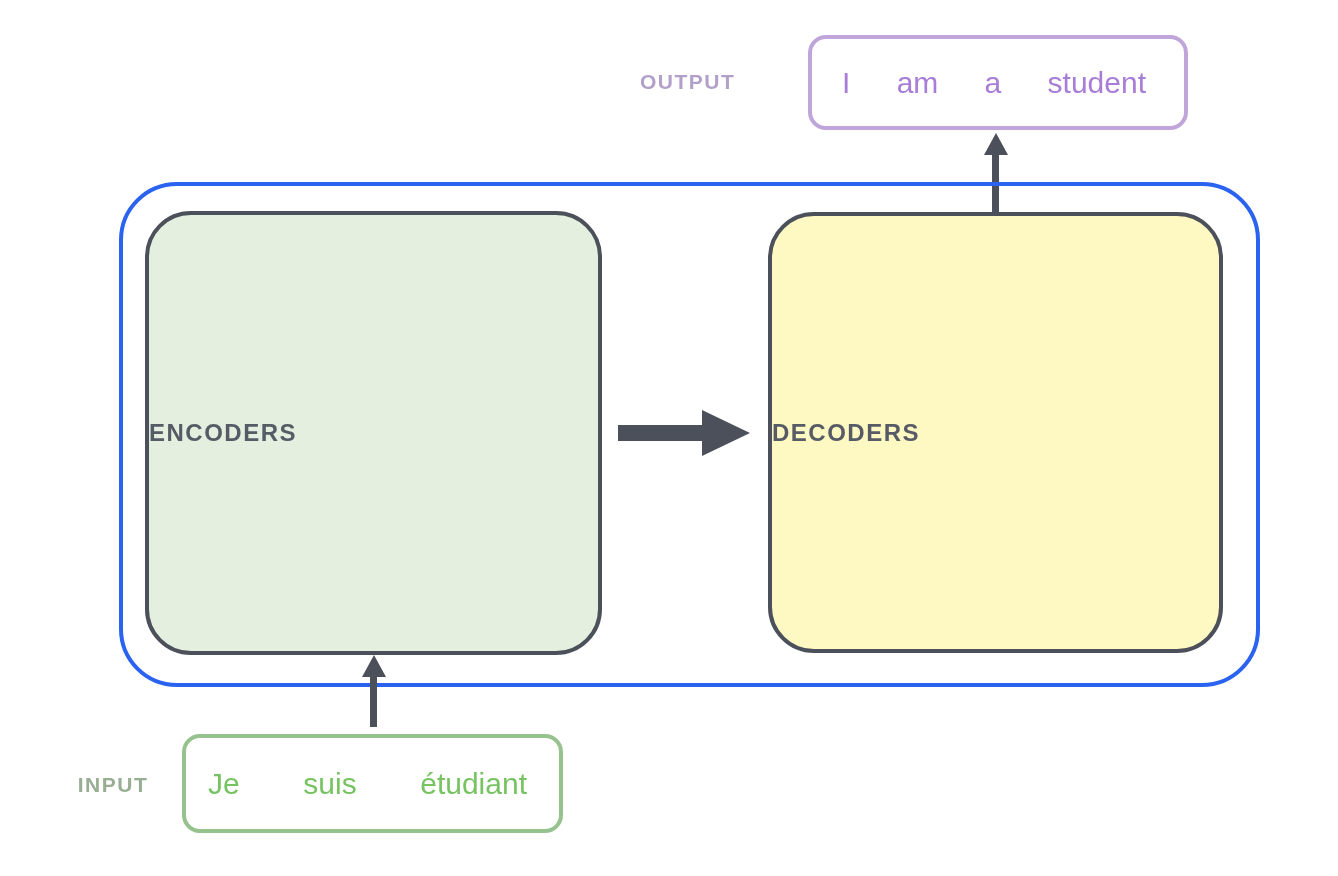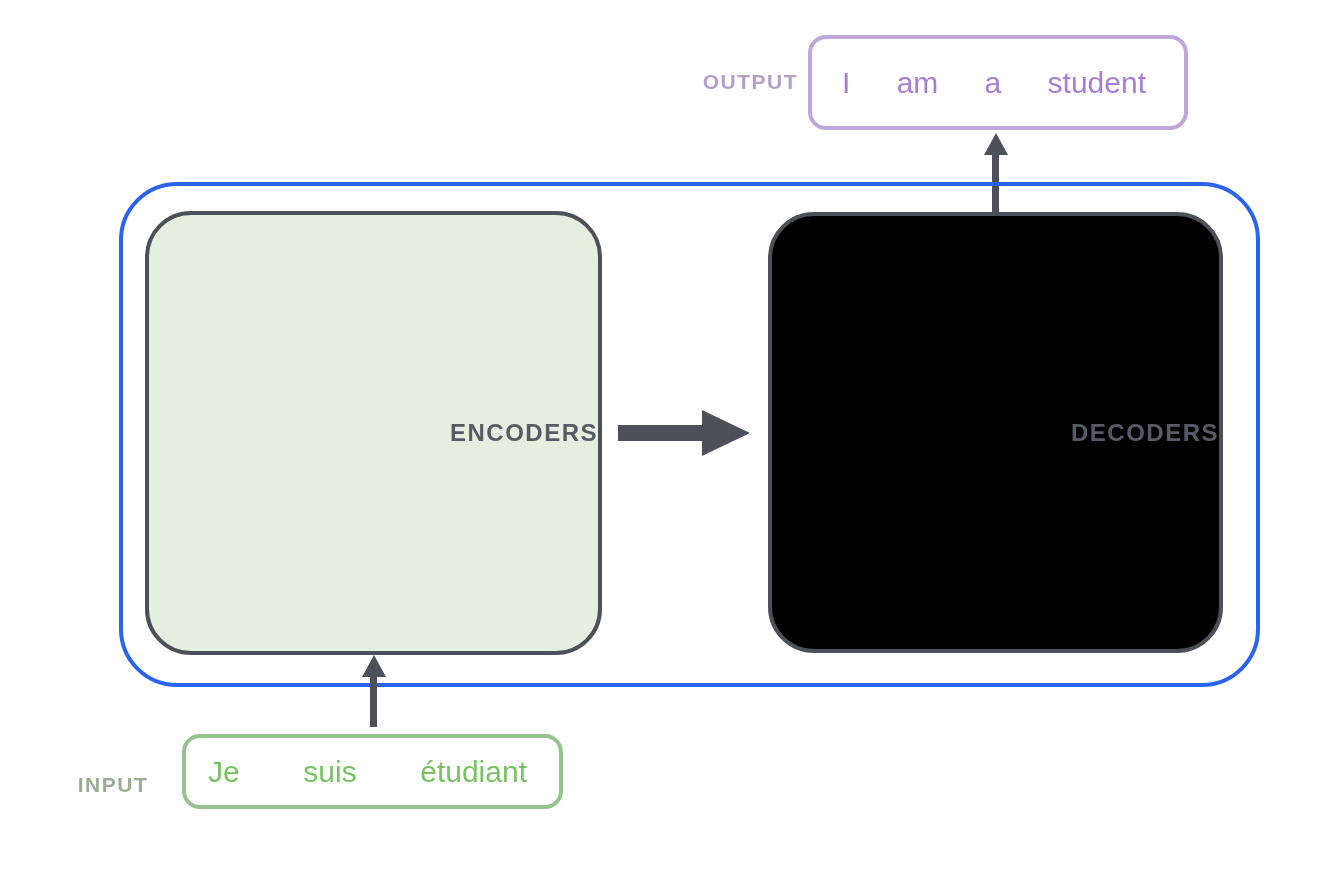--- a/index.html
+++ b/index.html
@@ -30,41 +30,41 @@
     background: transparent;
   }
 
   
   .block {
     position: absolute;
     border: 4px solid #4b505a;
     border-radius: 46px;
     display: flex;
     align-items: center;
-    justify-content: flex-end;
+    justify-content: flex-start;
   }
   .block-label {
     font-size: 24px;
     font-weight: bold;
     letter-spacing: 1.5px;
     color: #565b66;
   }
   .encoders-block {
     left: 145px;
     top: 211px;
     width: 457px;
     height: 444px;
     background: #e5efdf;
   }
   .decoders-block {
     left: 768px;
     top: 212px;
     width: 455px;
     height: 441px;
-    background: #000000;
+    background: #fef9c3;
   }
 
   
   .h-arrow-shaft {
     position: absolute;
     left: 618px;
     top: 425px;
     width: 90px;
     height: 16px;
     background: #4b505a;
@@ -115,39 +115,39 @@
     width: 380px;
     height: 95px;
     border: 4px solid #c0a5db;
     color: #a87dd8;
     padding: 0 38px 0 30px;
   }
   .input-box {
     left: 182px;
     top: 734px;
     width: 381px;
-    height: 75px;
+    height: 99px;
     border: 4px solid #96c28e;
     color: #77c362;
     padding: 0 32px 0 22px;
   }
   .word { white-space: nowrap; }
 
   
   .side-label {
     position: absolute;
     font-size: 21px;
     font-weight: bold;
     letter-spacing: 1.5px;
   }
   .output-label {
     left: 640px;
     top: 70px;
     width: 158px;
-    text-align: right;
+    text-align: left;
     color: #b2a0c9;
   }
   .input-label {
     left: 63px;
     top: 773px;
     width: 100px;
     text-align: center;
     color: #97ae92;
   }
 </style>

